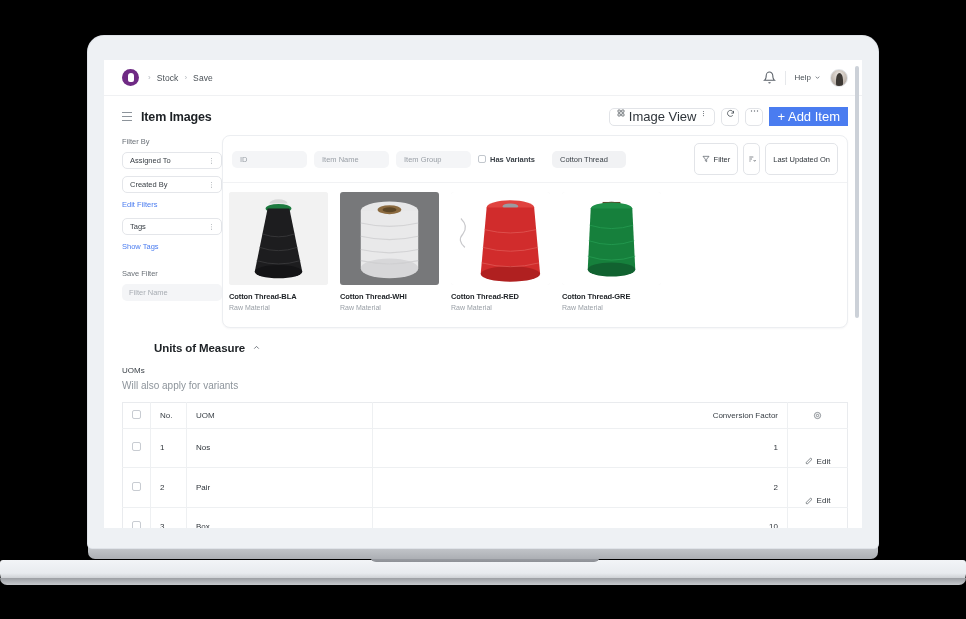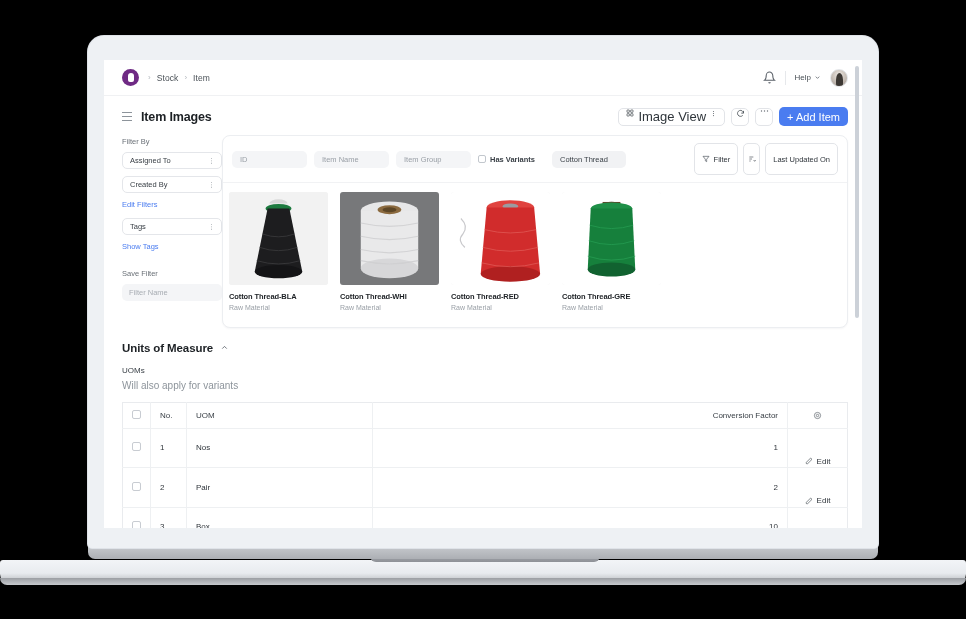--- a/index.html
+++ b/index.html
@@ -99,22 +99,22 @@
   .hamburger i { display: block; width: 10px; height: 1.3px; background: #8d949b; }
   .page-title { font-size: 12.5px; font-weight: bold; color: #1c2024; letter-spacing: -.15px; }
   .head-actions { margin-left: auto; display: flex; align-items: center; gap: 6px; }
   .btn {
     height: 18px; border-radius: 5px; border: 1px solid #e2e4e8; background: #fff;
     display: inline-flex; gap: 4px; padding: 0 7px;
     font-size: 13px; color: #2f353b; white-space: nowrap;
   }
   .btn.icon-only { width: 18px; padding: 0; justify-content: center; }
   .btn-primary {
-    height: 19px; border-radius: 5px; background: #4a7cf0; border: none; color: #fff;
-    font-size: 11px; padding: 0 8px; display: inline-flex; align-items: center;
+    height: 19px; border-radius: 0; background: #4a7cf0; border: none; color: #fff;
+    font-size: 13px; padding: 0 8px; display: inline-flex; align-items: center;
     font-weight: 500;
   }
 
   
   .list-wrap { padding: 0 14px 0 18px; flex: 0 0 auto; }
   .list-card {
     background: #fff; border: 1px solid #eceef1; border-radius: 8px;
     box-shadow: 0 1px 2px rgba(20,30,50,.04); overflow: hidden;
   }
   .filter-row {
@@ -164,21 +164,21 @@
   .side-link { font-size: 7.5px; color: #4a7cf0; margin-bottom: 9px; display: block; }
   .side-input {
     height: 17px; background: #f4f5f7; border-radius: 5px;
     display: flex; align-items: center; padding: 0 7px; font-size: 7.5px; color: #a8adb3;
   }
   .side-gap { height: 9px; }
 
   
   .uom-sec { padding: 14px 14px 0 18px; }
   .uom-head { display: flex; align-items: center; gap: 7px; }
-  .uom-title { font-size: 11.5px; font-weight: bold; color: #1c2024; letter-spacing: -.1px; }
+  .uom-title { font-size: 11.5px; font-weight: bold; color: #1c2024; letter-spacing: -.1px; margin-left: 32px; }
   .uom-sub1 { font-size: 8px; color: #3a4047; margin-top: 12px; }
   .uom-sub2 { font-size: 10px; color: #8d949b; margin-top: 5px; }
 
   table.uom { width: 100%; border-collapse: collapse; margin-top: 11px;
     border: 1px solid #e9ebee; border-radius: 5px; }
   table.uom th, table.uom td {
     border-right: 1px solid #eef0f2; border-bottom: 1px solid #eef0f2;
     font-size: 8px; color: #2f353b; font-weight: normal; height: 26px;
     padding: 0 9px; text-align: left; vertical-align: middle;
   }
@@ -217,21 +217,21 @@
     <div class="lid-inner">
 
       <div class="app">
 
         <div class="navbar">
           <div class="brand-logo"></div>
           <div class="crumbs">
             <span class="crumb-sep">›</span>
             <span class="crumb">Stock</span>
             <span class="crumb-sep">›</span>
-            <span class="crumb">Item</span>
+            <span class="crumb">Save</span>
           </div>
 
           <div class="nav-right">
             <svg class="bell" width="11" height="11" viewBox="0 0 24 24" fill="none" stroke="#5a6068" stroke-width="1.9">
               <path d="M18 8a6 6 0 1 0-12 0c0 7-3 9-3 9h18s-3-2-3-9"></path>
                 <path d="M13.7 21a2 2 0 0 1-3.4 0"></path>
             </svg>
             <div class="nav-div"></div>
             <div class="help">
               <span>Help</span>

